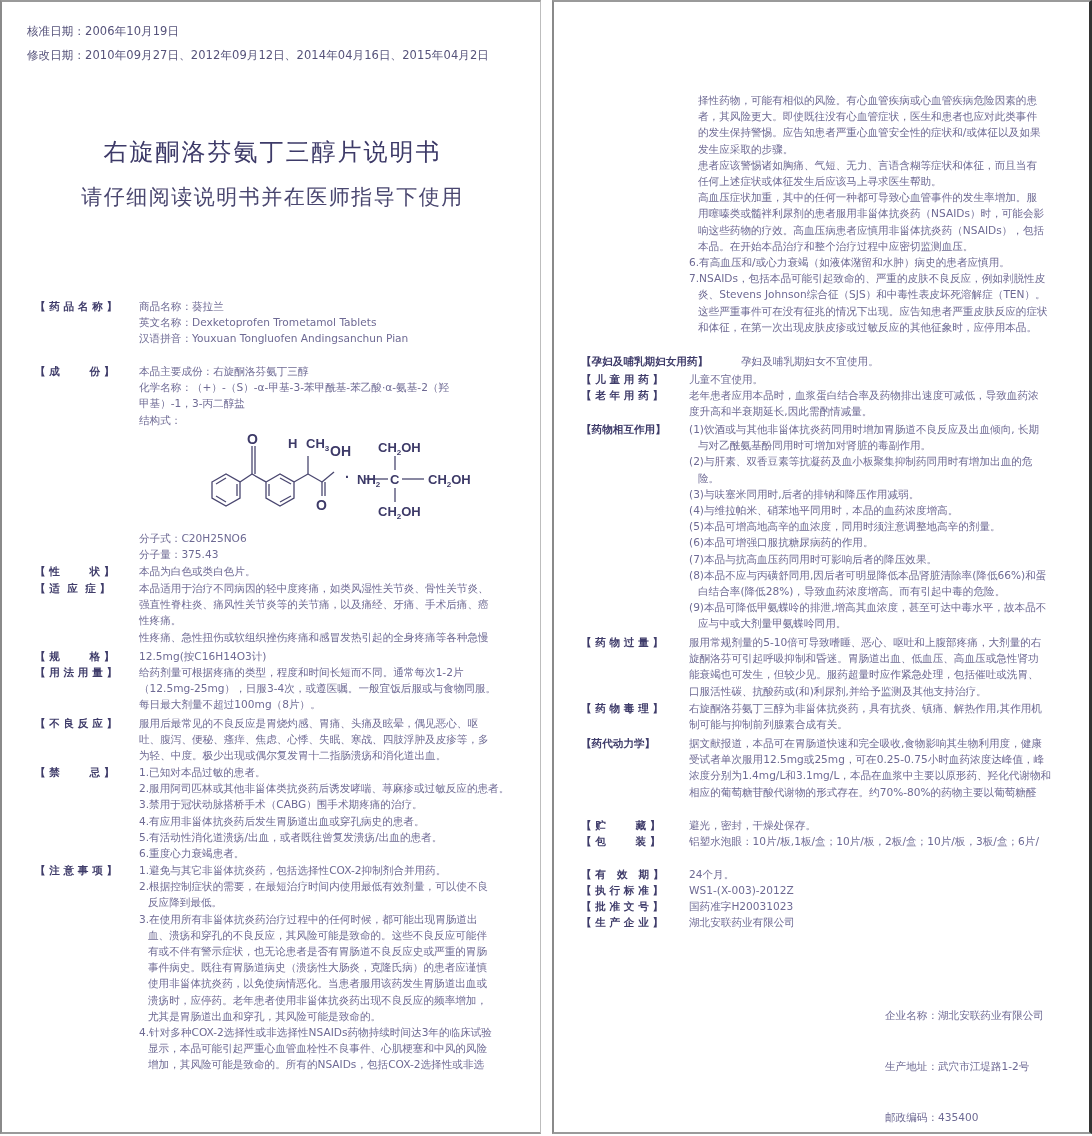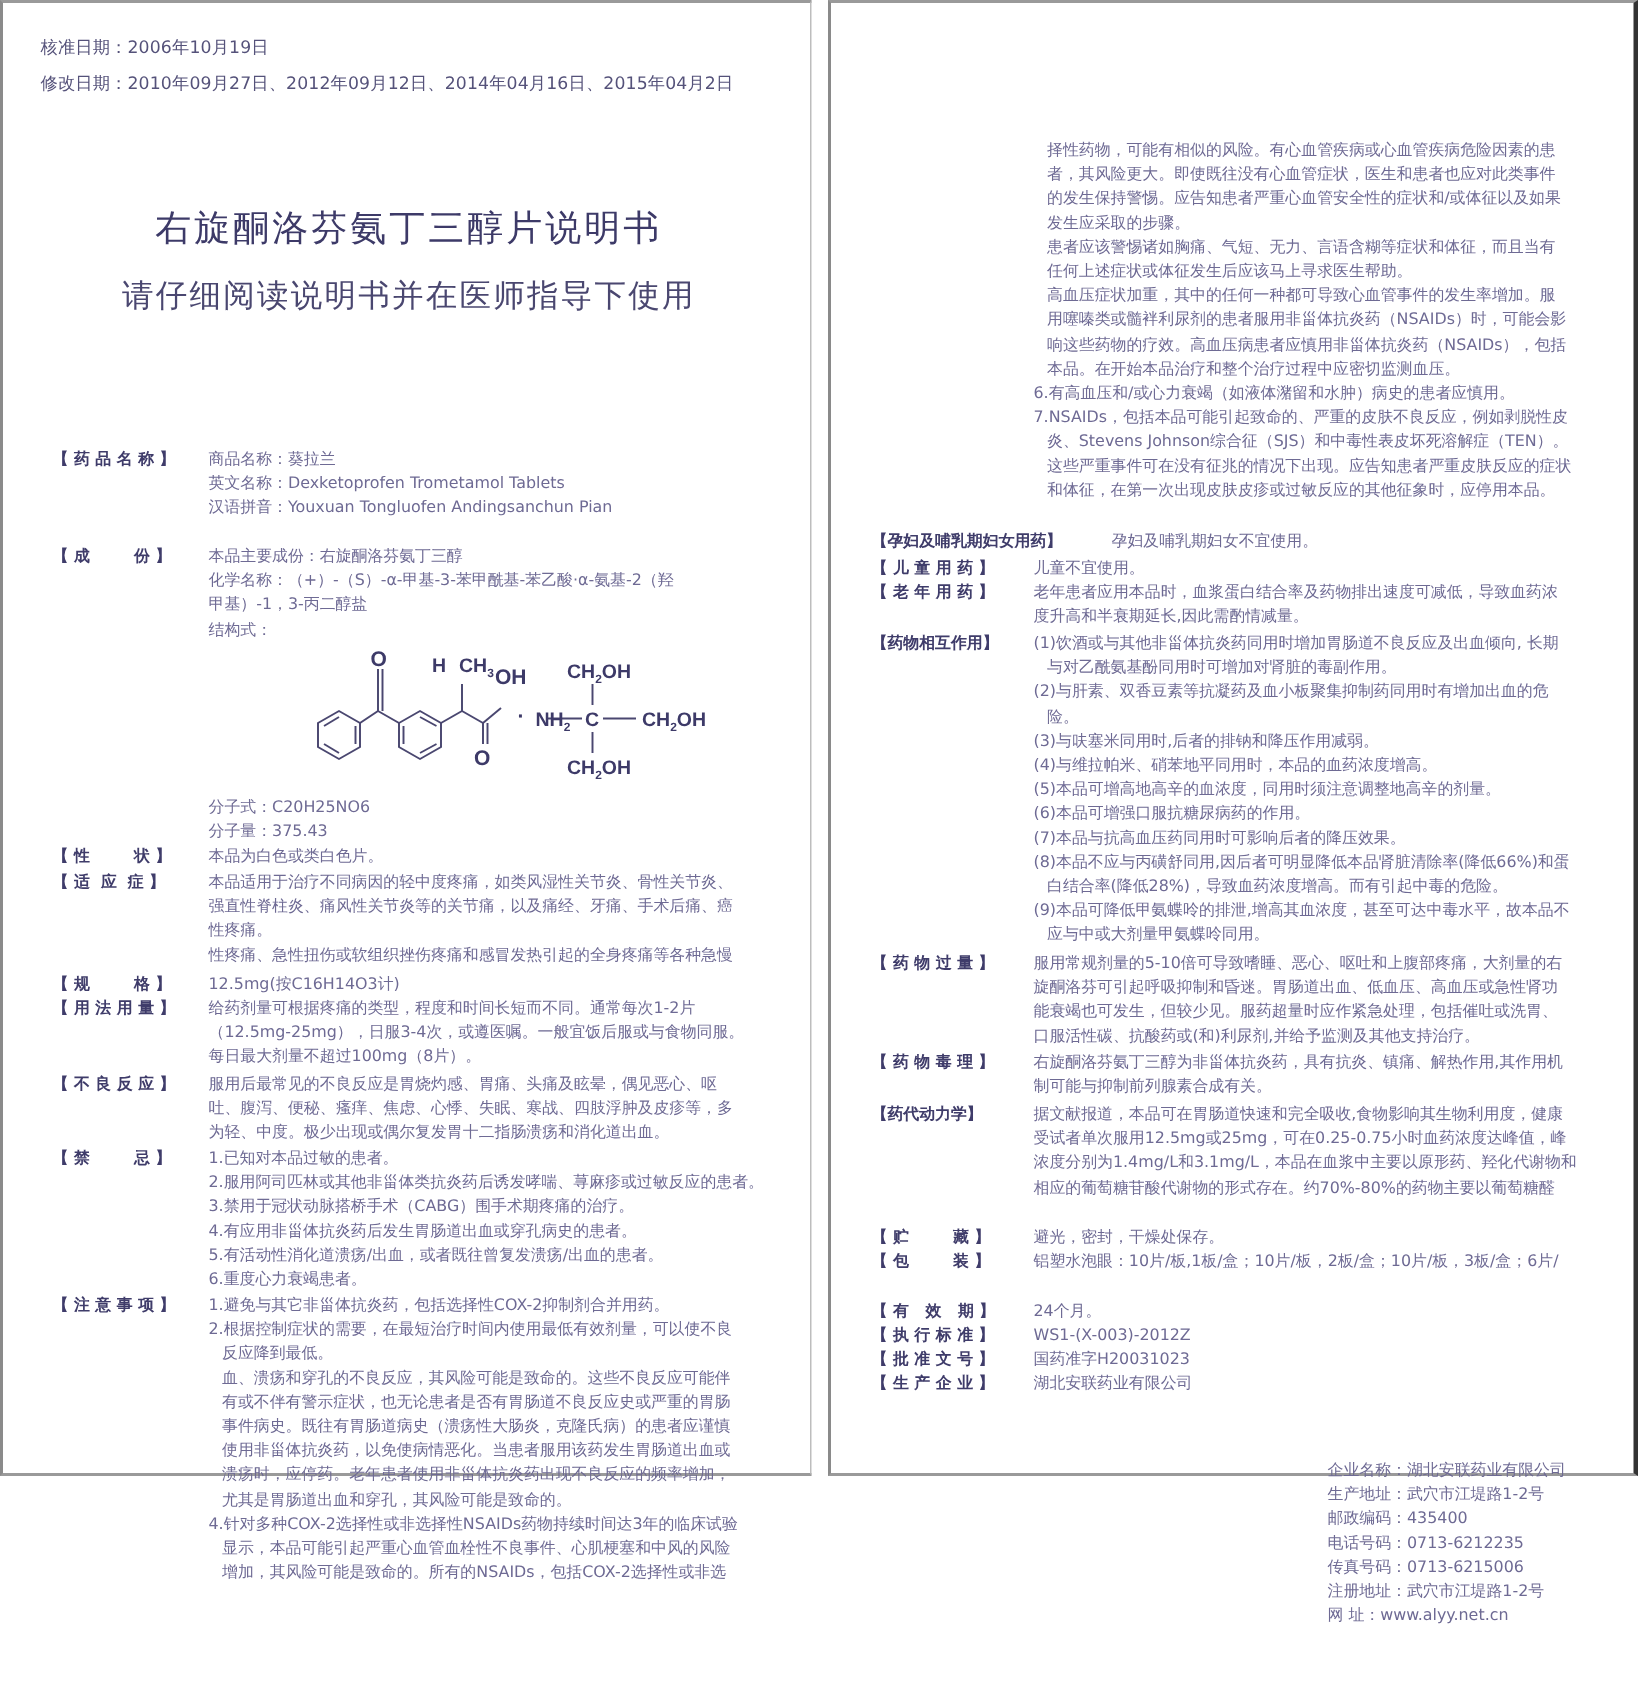--- a/index.html
+++ b/index.html
@@ -1,31 +1,31 @@
 <!DOCTYPE html>
 <html><head>
 <meta charset="utf-8">
 <style>
   html, body { margin:0; padding:0; }
   body { width:1092px; height:1136px; background:#ffffff; position:relative; overflow:hidden;
          font-family:"DejaVu Sans","Liberation Sans",sans-serif; color:#6b6790; }
-  .page { position:absolute; top:0; height:984px; background:#fff; box-sizing:border-box; }
+  .page { position:absolute; top:0; height:1134px; background:#fff; box-sizing:border-box; }
   #page-left { left:0; width:541px; border-top:2px solid #9a9a9a; border-left:2px solid #8a8a8a; border-bottom:2px solid #9a9a9a; border-right:1px solid #bdbdbd; }
   #page-right { left:552px; width:540px; border-top:2px solid #9a9a9a; border-left:2px solid #8a8a8a; border-bottom:2px solid #9a9a9a; border-right:3px solid #333; }
   .dates { position:absolute; left:25px; font-size:11.5px; color:#55527a; letter-spacing:0.1px; }
   .title { position:absolute; left:0; width:541px; text-align:center; top:134px; font-size:24px; color:#3d3a68; letter-spacing:2px; }
   .subtitle { position:absolute; left:0; width:541px; text-align:center; top:181px; font-size:21px; color:#4a4770; letter-spacing:1.5px; }
   .lbl { position:absolute; font-weight:bold; color:#3f3c6a; white-space:pre; font-size:10.6px; line-height:16.2px; }
   .body-l { position:absolute; left:137px; width:382px; color:#6e6a94; font-size:10.6px; line-height:16.2px; }
   .body-r { position:absolute; left:689px; width:378px; color:#6e6a94; font-size:10.6px; line-height:16.2px; }
   .ln { display:block; white-space:nowrap; }
   .ind { padding-left:9px; }
   .struct { position:absolute; left:200px; top:424px; width:300px; height:100px; }
   .mfr { position:absolute; left:885px; top:972px; font-size:10.6px; line-height:16.2px; color:#6e6a94; }
-  .mfr .row { white-space:nowrap; }
+  .mfr .row { white-space:nowrap;margin-top:35px; }
 </style>
 </head>
 <body>
 
 <div class="page" id="page-left">
   <div class="dates" style="top:22px">核准日期：2006年10月19日</div>
   <div class="dates" style="top:46px">修改日期：2010年09月27日、2012年09月12日、2014年04月16日、2015年04月2日</div>
   <div class="title">右旋酮洛芬氨丁三醇片说明书</div>
   <div class="subtitle">请仔细阅读说明书并在医师指导下使用</div>
 
@@ -128,20 +128,21 @@
     <span class="ln">4.有应用非甾体抗炎药后发生胃肠道出血或穿孔病史的患者。</span>
     <span class="ln">5.有活动性消化道溃疡/出血，或者既往曾复发溃疡/出血的患者。</span>
     <span class="ln">6.重度心力衰竭患者。</span>
   </div>
 
   <div class="lbl" style="left:33px;top:860px">【 注 意 事 项 】</div>
   <div class="body-l" style="top:860px">
     <span class="ln">1.避免与其它非甾体抗炎药，包括选择性COX-2抑制剂合并用药。</span>
     <span class="ln">2.根据控制症状的需要，在最短治疗时间内使用最低有效剂量，可以使不良</span>
     <span class="ln ind">反应降到最低。</span>
+    <span class="ln">3.在使用所有非甾体抗炎药治疗过程中的任何时候，都可能出现胃肠道出</span>
     <span class="ln ind">血、溃疡和穿孔的不良反应，其风险可能是致命的。这些不良反应可能伴</span>
     <span class="ln ind">有或不伴有警示症状，也无论患者是否有胃肠道不良反应史或严重的胃肠</span>
     <span class="ln ind">事件病史。既往有胃肠道病史（溃疡性大肠炎，克隆氏病）的患者应谨慎</span>
     <span class="ln ind">使用非甾体抗炎药，以免使病情恶化。当患者服用该药发生胃肠道出血或</span>
     <span class="ln ind">溃疡时，应停药。老年患者使用非甾体抗炎药出现不良反应的频率增加，</span>
     <span class="ln ind">尤其是胃肠道出血和穿孔，其风险可能是致命的。</span>
     <span class="ln">4.针对多种COX-2选择性或非选择性NSAIDs药物持续时间达3年的临床试验</span>
     <span class="ln ind">显示，本品可能引起严重心血管血栓性不良事件、心肌梗塞和中风的风险</span>
     <span class="ln ind">增加，其风险可能是致命的。所有的NSAIDs，包括COX-2选择性或非选</span>
   </div>

